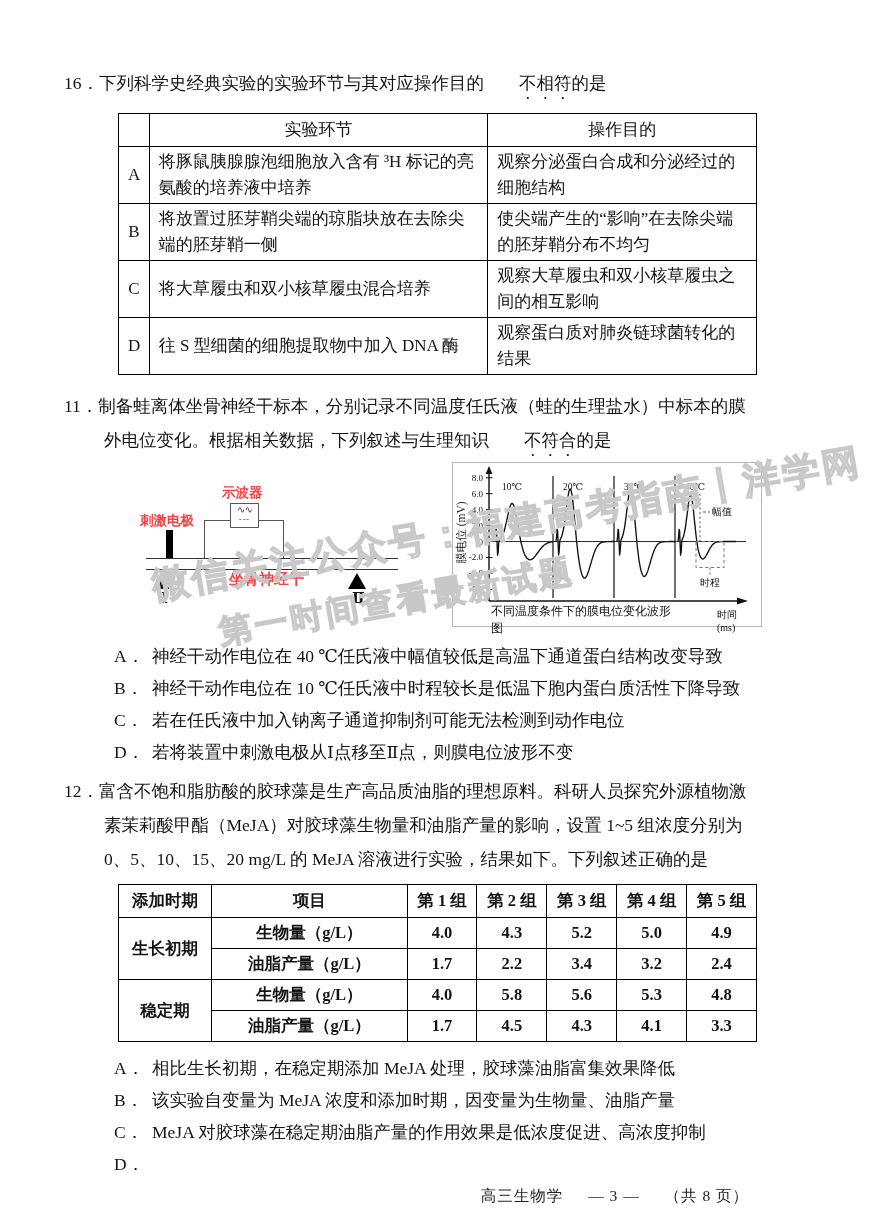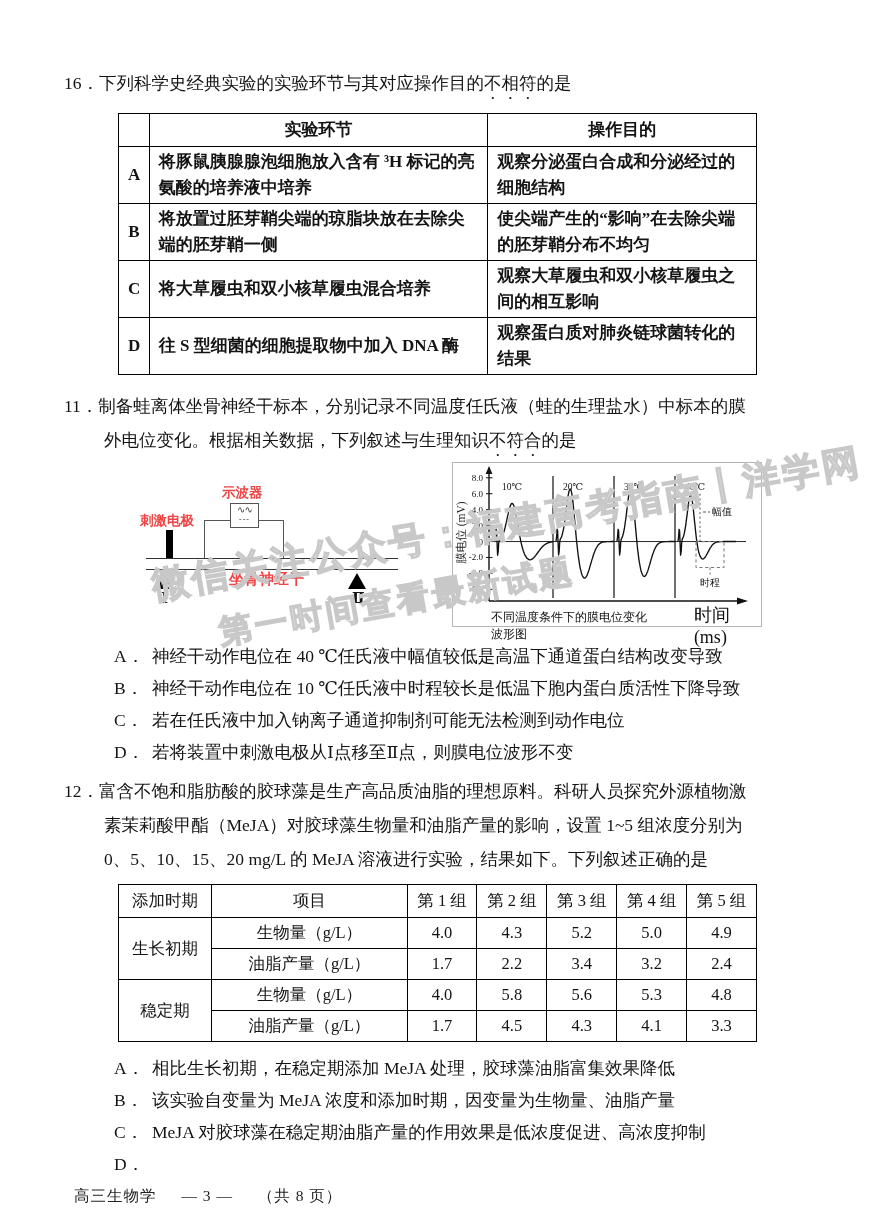--- a/index.html
+++ b/index.html
@@ -15,32 +15,33 @@
     padding:66px 110px 0 64px;
   }
   
   .question{position:relative;margin:0;font-size:17.5px;line-height:34px;padding-left:40px;text-indent:-40px;}
   .qnum{font-weight:400;}
   .emph{
     -webkit-text-emphasis:filled dot;
     -webkit-text-emphasis-position:under;
     text-emphasis:filled dot;
     text-emphasis-position:under right;
+    padding-left:35px;
   }
   
   table{border-collapse:collapse;table-layout:fixed;}
   .q10-table{margin:10px 0 14px 54px;width:639px;font-size:17px;}
-  .q10-table td,.q10-table th{border:1.6px solid #000;padding:2px 9px;line-height:26px;vertical-align:middle;font-weight:700;}
+  .q10-table td,.q10-table th{border:1.6px solid #000;padding:2px 9px;line-height:26px;vertical-align:middle;font-weight:400;}
   .q10-table th{text-align:center;height:28px;}
   .q10-table .letter{width:30px;text-align:center;}
   .q10-table .col-step{width:330px;}
   .q10-table .col-purpose{width:262px;}
 
   .q12-table{margin:8px 0 10px 54px;width:639px;font-size:16.5px;}
-  .q12-table td,.q12-table th{border:1.6px solid #000;padding:1px 4px;text-align:center;vertical-align:middle;font-weight:400;line-height:28px;}
+  .q12-table td,.q12-table th{border:1.6px solid #000;padding:1px 4px;text-align:center;vertical-align:middle;font-weight:700;line-height:28px;}
   .q12-table th{height:30px;}
   .q12-table .col-period{width:92px;}
   .q12-table .col-item{width:193px;}
   .q12-table .col-g{width:69px;}
 
   
   .options{margin:2px 0 6px 50px;}
   .option{display:flex;font-size:17.5px;line-height:32px;}
   .option .olabel{width:38px;flex:none;}
 
@@ -61,30 +62,30 @@
   .tri-1{left:36px;top:95px;}
   .tri-2{left:228px;top:95px;}
   .pt-label{position:absolute;font-weight:700;font-size:15px;}
   .pt-1{left:41px;top:111px;}
   .pt-2{left:232px;top:111px;}
 
   .graph-frame{position:absolute;left:388px;top:0;width:308px;height:163px;border:1px solid #b5b5b5;background:#fff;}
   .graph-frame svg{display:block;}
   .ylabel{position:absolute;left:-51px;top:62px;width:118px;text-align:center;font-size:11.5px;color:#222;transform:rotate(-90deg);}
   .caption-row{display:flex;justify-content:space-between;align-items:center;padding:0 4px 0 38px;font-size:12px;color:#111;margin-top:-2px;gap:24px;}
-  .caption-row .xlabel{font-size:18px;margin-left:14px;}
+  .caption-row .xlabel{font-size:10px;margin-left:14px;}
 
   
   .watermark{position:absolute;left:148px;top:562px;transform:rotate(-10deg);transform-origin:0 0;z-index:6;pointer-events:none;white-space:nowrap;}
   .wm-l{font-weight:700;letter-spacing:3px;color:rgba(190,190,190,0.14);-webkit-text-stroke:1.4px #c8c8c8;font-family:"Liberation Sans","DejaVu Sans",sans-serif;}
   .wm-1{font-size:37px;}
   .wm-2{font-size:33px;margin-left:58px;margin-top:10px;}
 
   
-  .footer{margin-top:4px;text-align:left;font-size:15.5px;letter-spacing:1px;color:#222;}
+  .footer{margin-top:4px;text-align:right;font-size:15.5px;letter-spacing:1px;color:#222;}
   .footer span{margin:0 10px;}
 </style>
 </head>
 <body>
 
 <div class="page">
 
   <div class="watermark">
     <div class="wm-l wm-1">微信关注公众号：福建高考指南丨洋学网</div>
     <div class="wm-l wm-2">第一时间查看最新试题</div>

